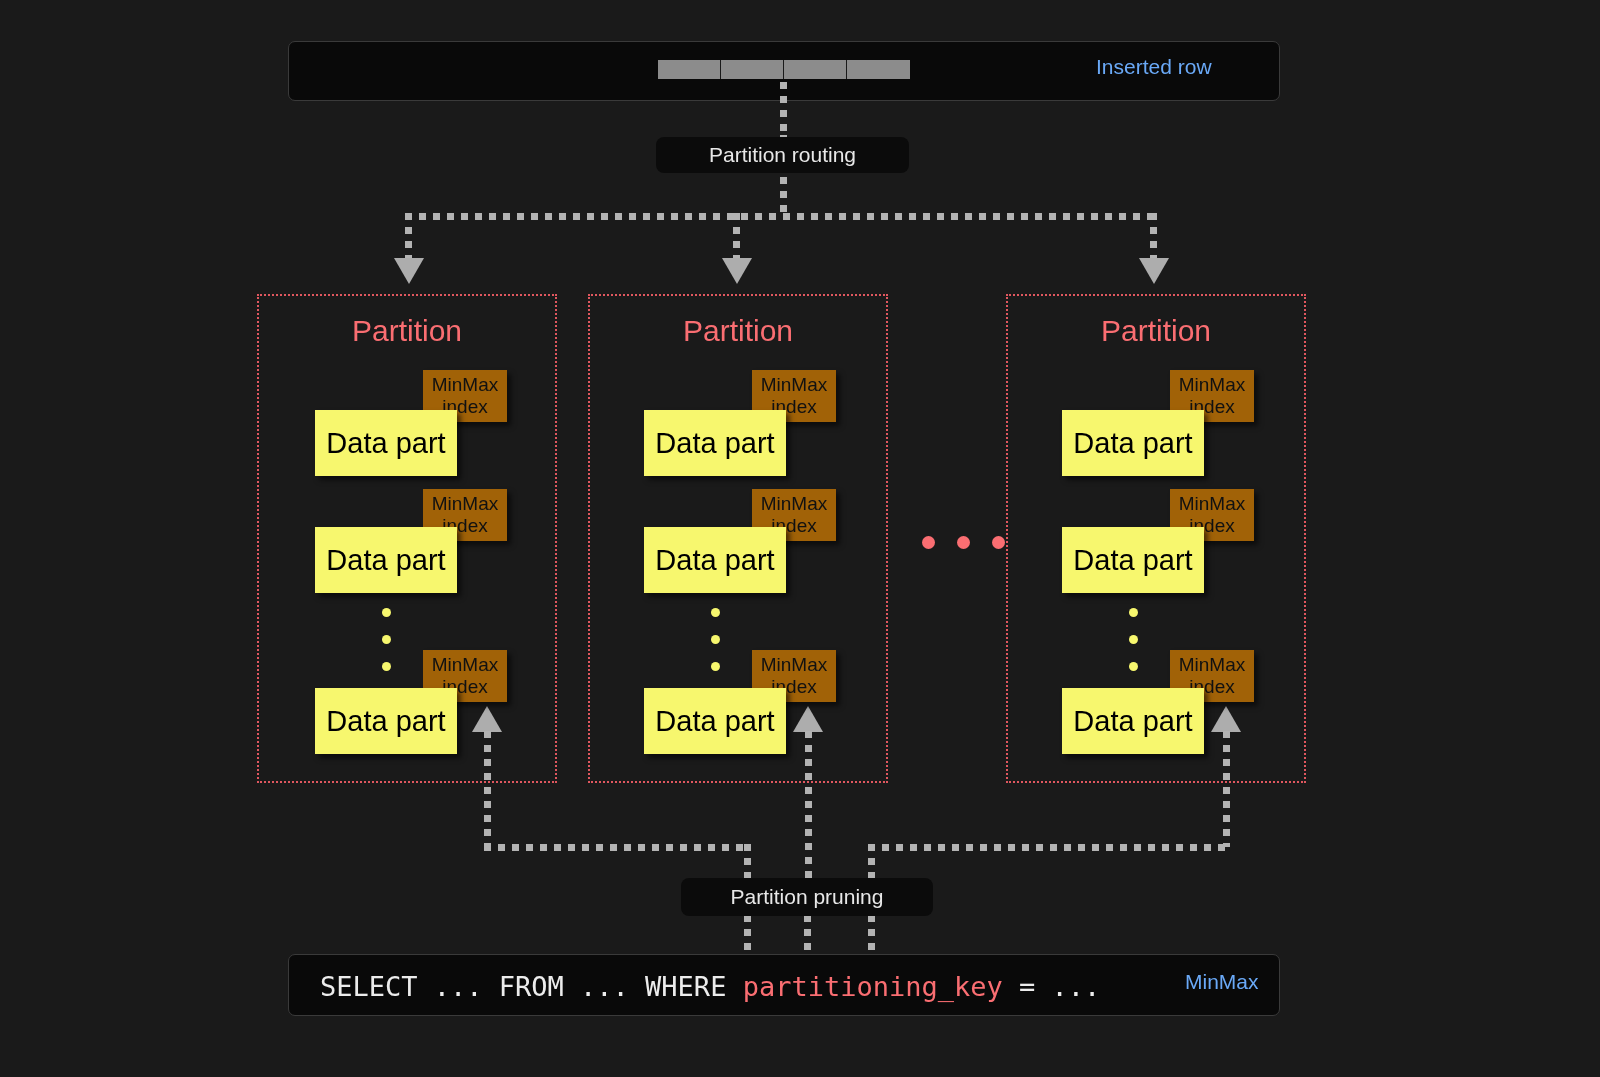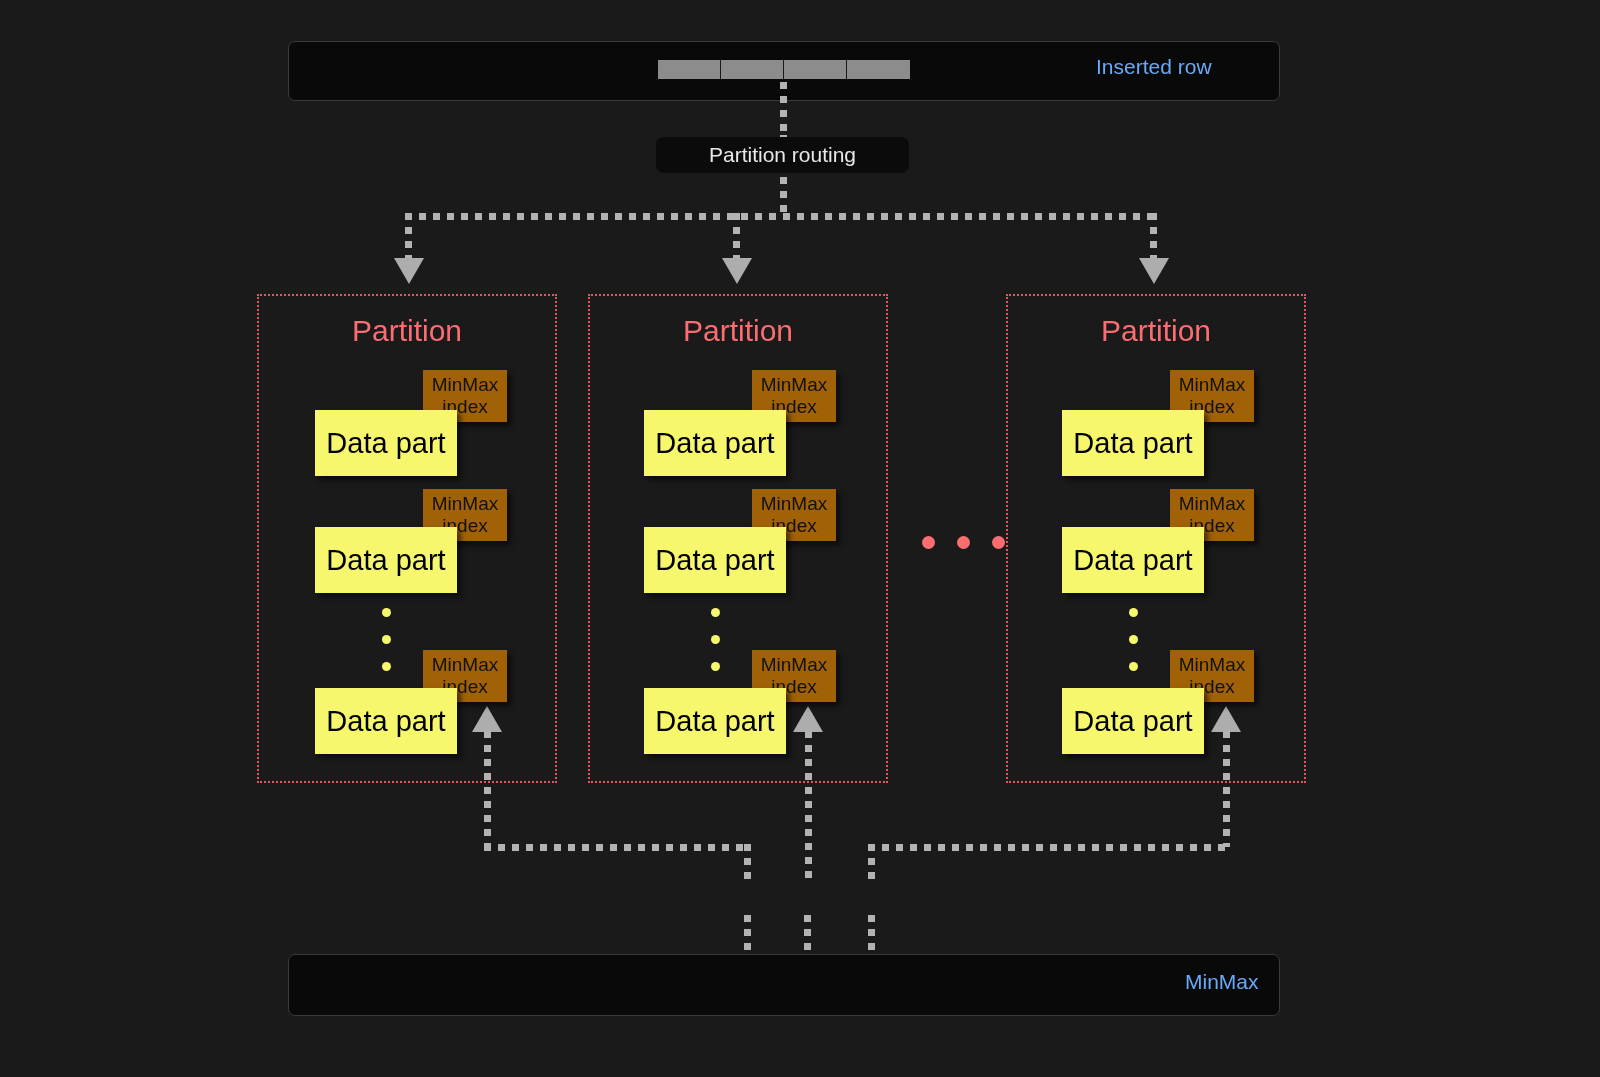--- a/index.html
+++ b/index.html
@@ -291,23 +291,25 @@
   <div class="arrow-up" style="left:793px; top:706px;"></div>
   <div class="dot-v" style="left:805px; top:731px; height:148px;"></div>
 
   <div class="arrow-up" style="left:1211px; top:706px;"></div>
   <div class="dot-v" style="left:1223px; top:731px; height:116px;"></div>
   <div class="dot-h" style="left:868px; top:844px; width:362px;"></div>
 
   <div class="dot-v" style="left:744px; top:844px; height:36px;"></div>
   <div class="dot-v" style="left:868px; top:844px; height:36px;"></div>
 
+  <div class="pill" style="left:681px; top:878px; width:252px; height:38px;">Partition pruning</div>
 
   <div class="dot-v" style="left:744px; top:915px; height:40px;"></div>
   <div class="dot-v" style="left:804px; top:915px; height:40px;"></div>
   <div class="dot-v" style="left:868px; top:915px; height:40px;"></div>
 
   <div class="bar" style="left:288px; top:954px; width:992px; height:62px;"></div>
 
+  <div class="query-text" style="left:320px; top:971px;"><span>SELECT ... FROM ... WHERE </span><span class="query-key">partitioning_key</span><span> = ...</span></div>
 
   <div class="bar-label" style="left:1185px; top:970px;">MinMax</div>
 
 </div>
 
 </body></html>

